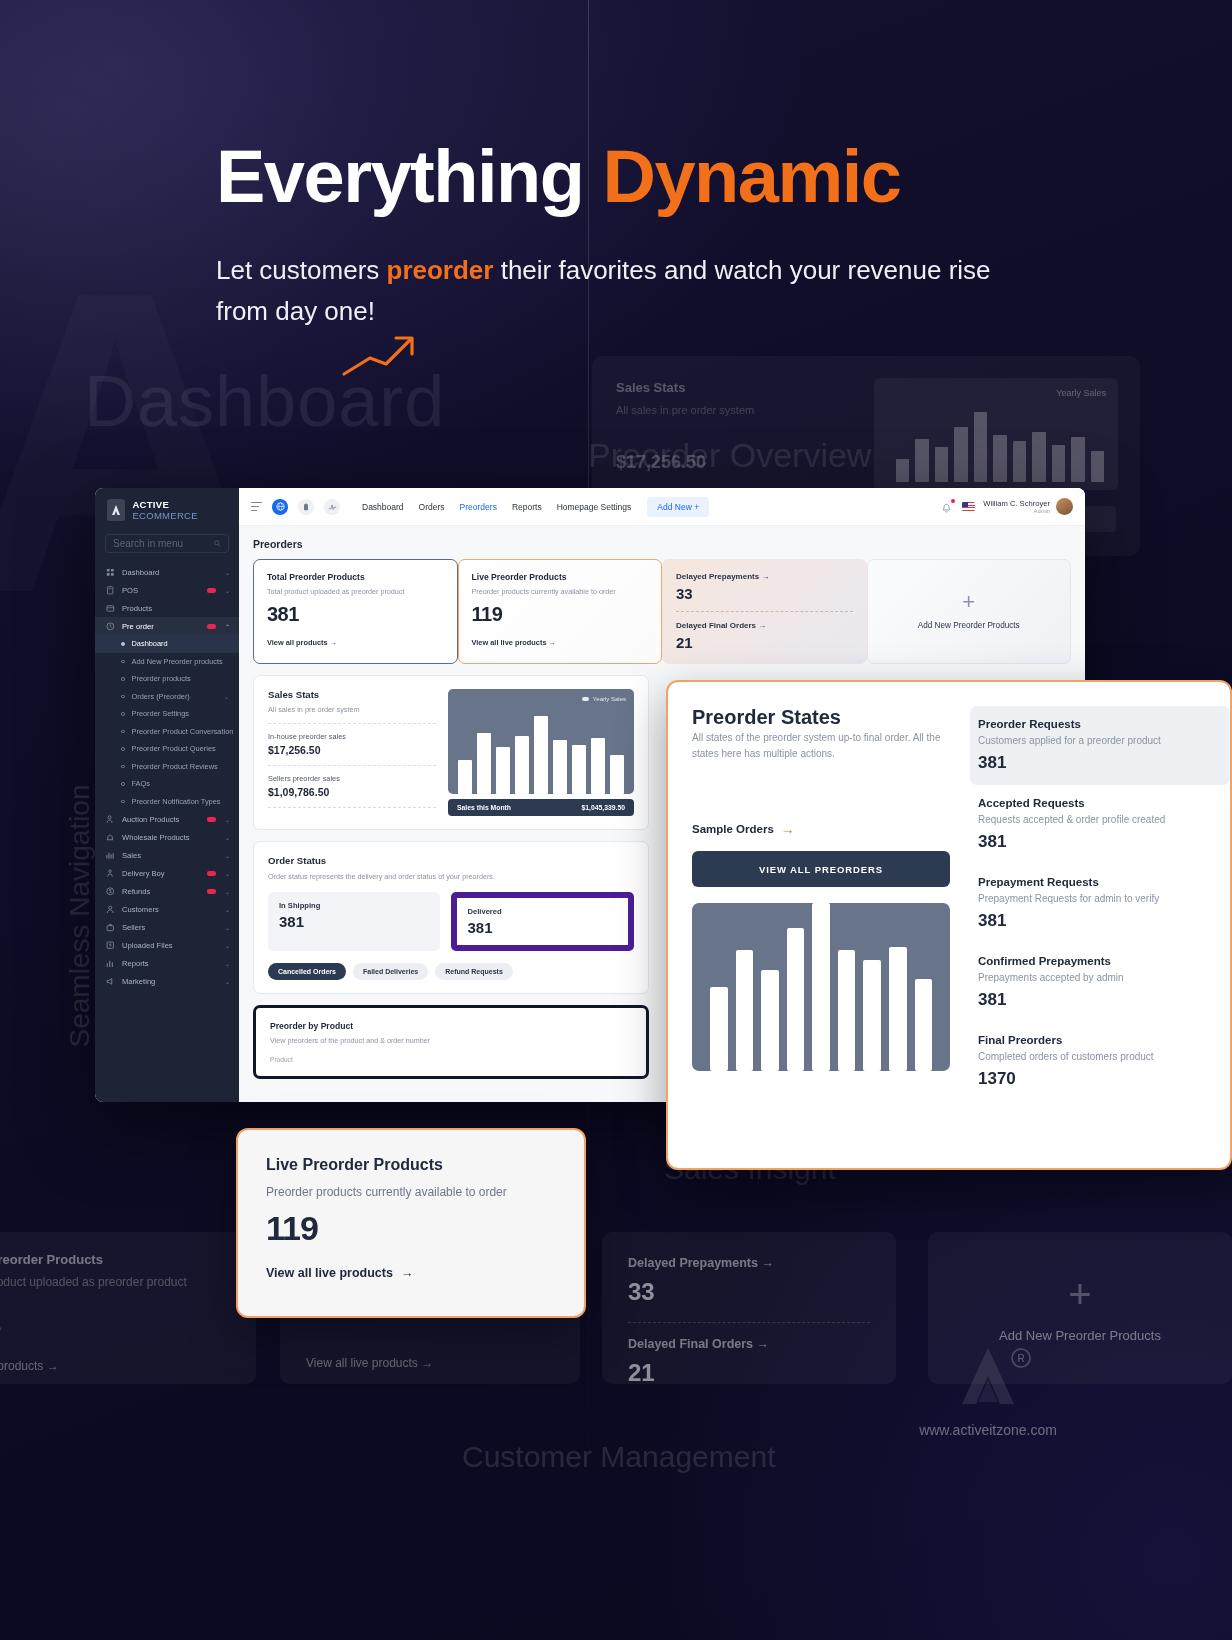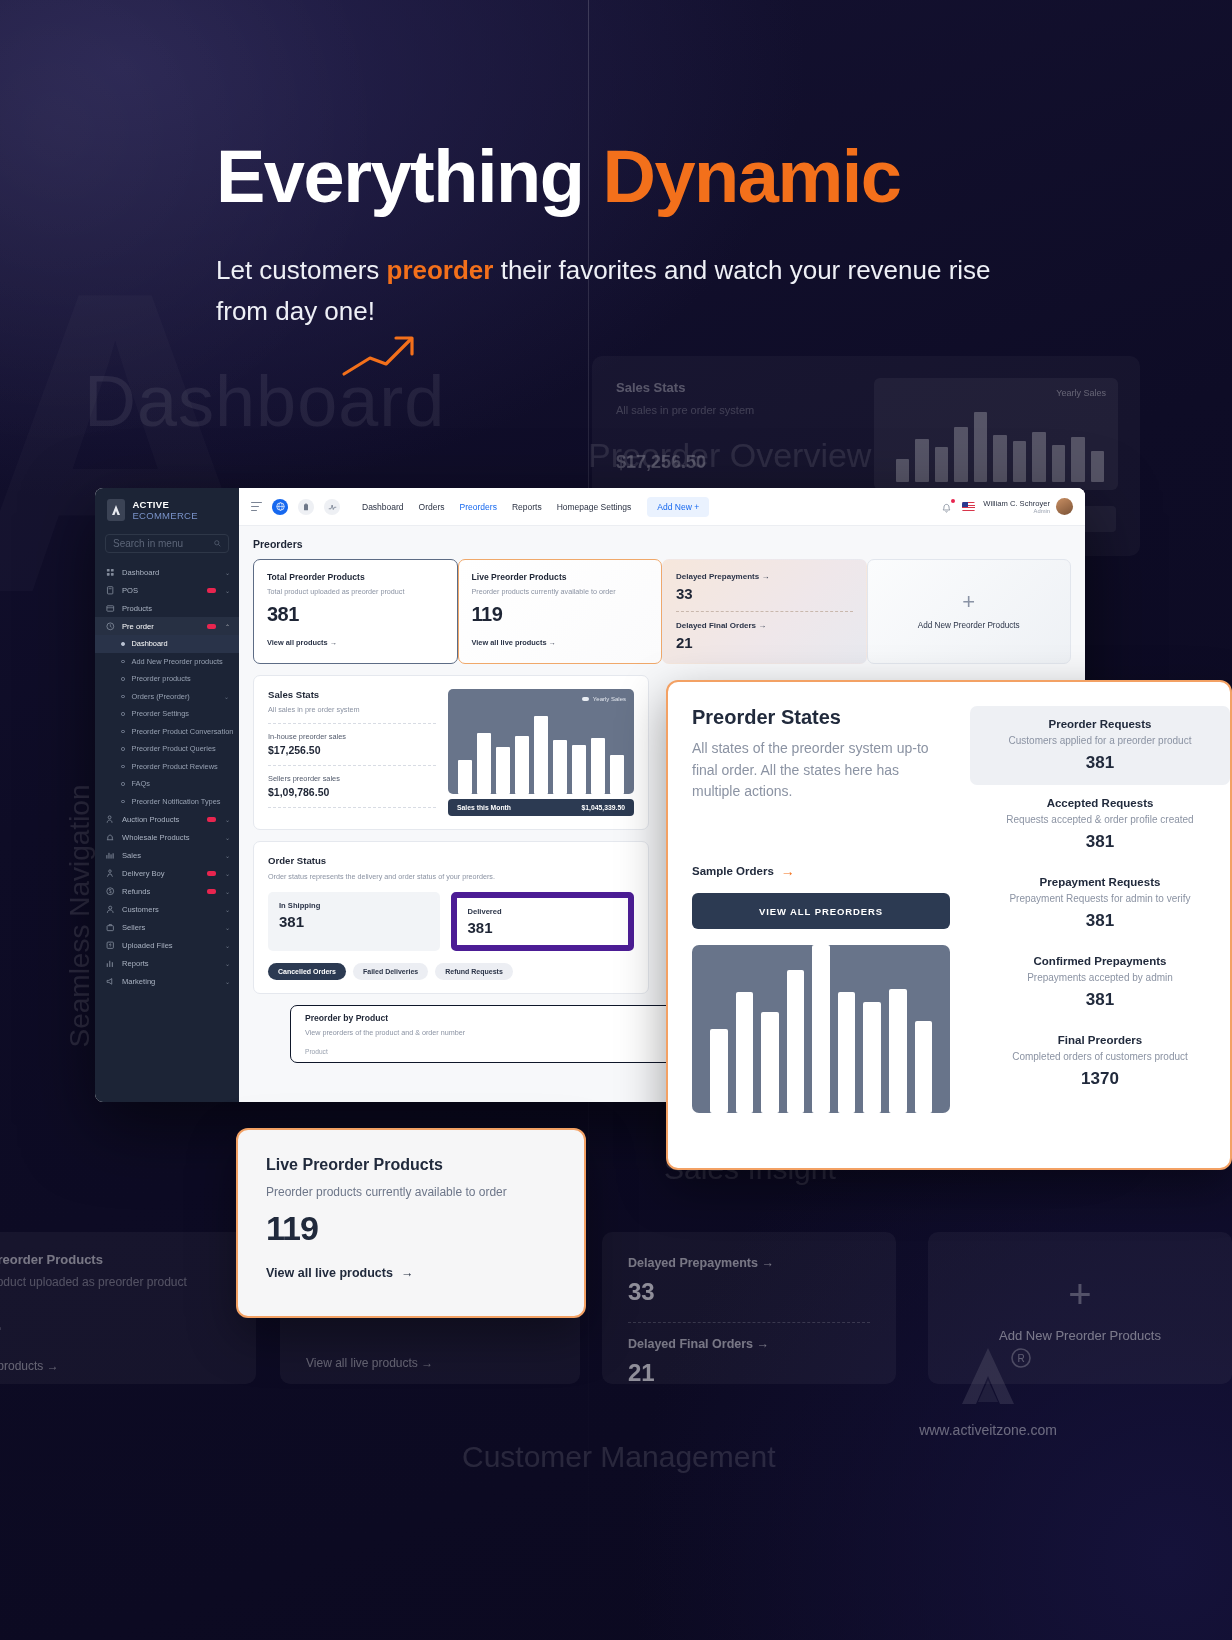--- a/index.html
+++ b/index.html
@@ -239,51 +239,51 @@
   #ordercard .box.g { background: #f2f4f7; }
   #ordercard .box.w { background: #fff; border: 6px solid #4c1d95; }
   #ordercard .box .bl { font-size: 7.6px; font-weight: 700; color: #2b3448; }
   #ordercard .box .bn { font-size: 15px; font-weight: 700; color: #1e2535; margin-top: 3px; }
   #ordercard .chips { display: flex; gap: 7px; margin-top: 12px; }
   #ordercard .chip { font-size: 7px; font-weight: 700; padding: 5px 10px; border-radius: 20px; background: #eceef3; color: #2b3448; white-space: nowrap; }
   #ordercard .chip.dark { background: #2c3a52; color: #fff; }
 
   
   #bypcard {
-    width: 396px; background: #fff; border: 1px solid #0f172a; border-radius: 7px;
-    padding: 7px 14px; margin-top: 11px; margin-left: 37px;
+    width: 396px; background: #fff; border: 3px solid #0f172a; border-radius: 7px;
+    padding: 13px 14px; margin-top: 11px;
   }
   #bypcard .pt { font-size: 8.6px; font-weight: 700; color: #1e2535; }
   #bypcard .ps { font-size: 7.2px; color: #8b93a3; margin-top: 5px; }
   #bypcard .ph { font-size: 6.6px; color: #98a0ae; margin-top: 11px; }
 
   
   #states {
     position: absolute; left: 666px; top: 680px; width: 566px; height: 490px;
     background: #fff; border: 2px solid #f3a164; border-radius: 12px; z-index: 20;
     box-shadow: 0 18px 48px rgba(0,0,0,.38); padding: 24px 0 0 24px; display: flex; gap: 20px;
     overflow: hidden;
   }
   #states .scol { width: 258px; flex: 0 0 258px; }
   #states .stitle { font-size: 20px; font-weight: 700; color: #212a3c; }
-  #states .sdesc { font-size: 14px; line-height: 1.55; color: #8b93a3; margin-top: 9px; }
+  #states .sdesc { font-size: 10px; line-height: 1.55; color: #8b93a3; margin-top: 1px; }
   #states .slink { font-size: 11.5px; font-weight: 700; color: #212a3c; margin-top: 60px; display: flex; align-items: center; gap: 7px; }
   #states .slink .ar { color: #f3701b; font-size: 14px; }
   #states .sbtn {
     margin-top: 14px; height: 36px; background: #2c3a52; border-radius: 6px; color: #fff;
     font-size: 9.5px; font-weight: 700; letter-spacing: .9px; display: flex;
     align-items: center; justify-content: center;
   }
   #states .schart {
     margin-top: 16px; height: 168px; background: #68748a; border-radius: 7px;
     display: flex; align-items: flex-end; gap: 8px; padding: 0 18px 0;
   }
   #states .schart i { flex: 1; background: #fff; border-radius: 2px; }
   #states .rcol { flex: 1; padding-top: 0; }
-  .srow { padding: 12px 8px; border-radius: 7px; text-align: center; }
+  .srow { padding: 12px 8px; border-radius: 7px; }
   .srow.hl { background: #eef0f4; }
   .srow .rt { font-size: 11.5px; font-weight: 700; color: #212a3c; }
   .srow .rd { font-size: 10px; color: #8b93a3; margin-top: 5px; white-space: nowrap; }
   .srow .rn { font-size: 17px; font-weight: 700; color: #212a3c; margin-top: 7px; }
 
   
   #livecard {
     position: absolute; left: 236px; top: 1128px; width: 350px; height: 190px;
     background: #f6f6f7; border: 2px solid #f3a164; border-radius: 12px; z-index: 20;
     box-shadow: 0 18px 48px rgba(0,0,0,.38); padding: 26px 28px;

